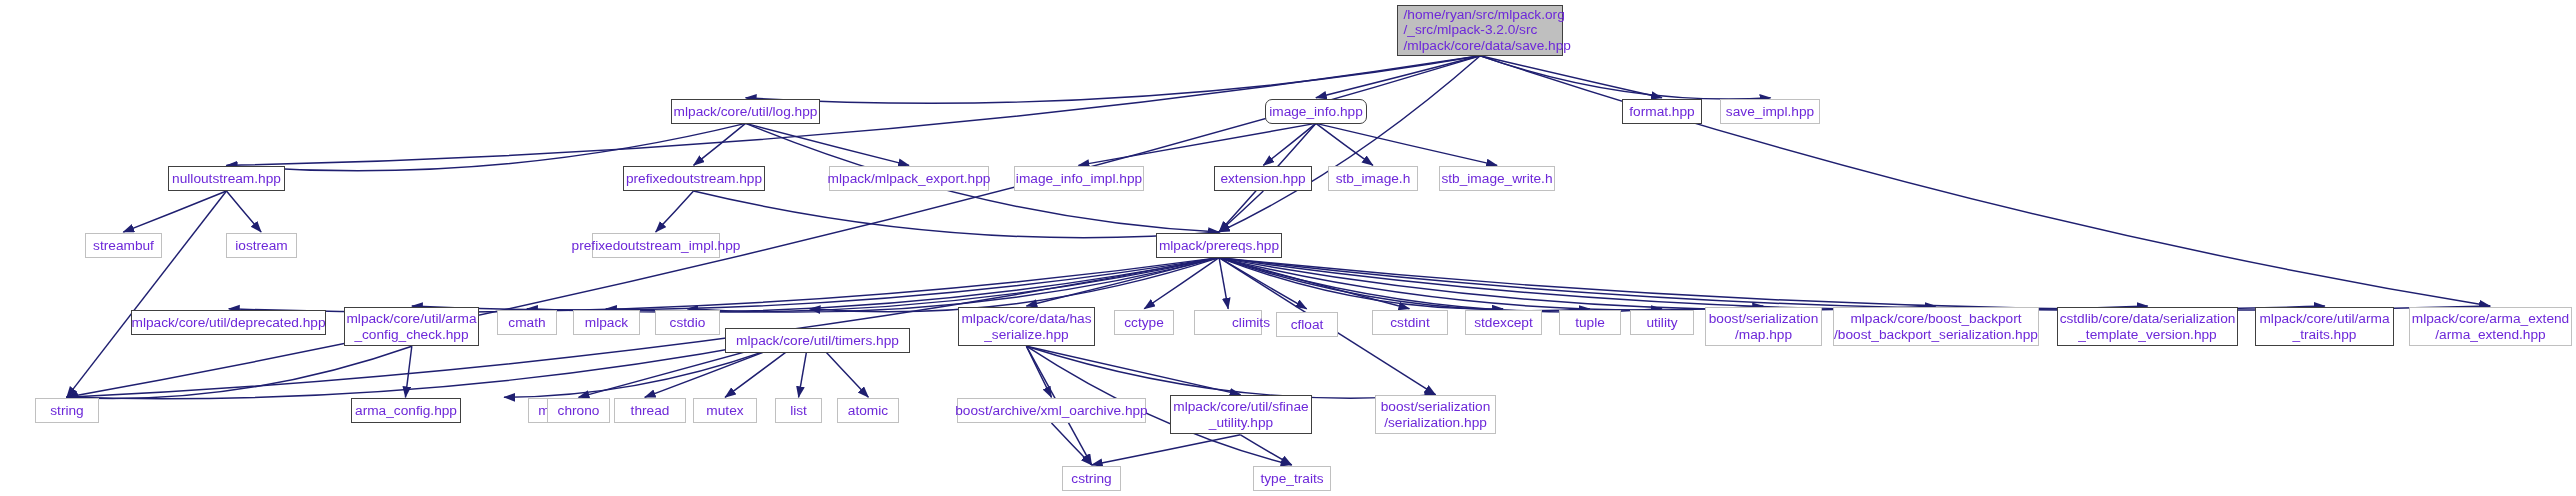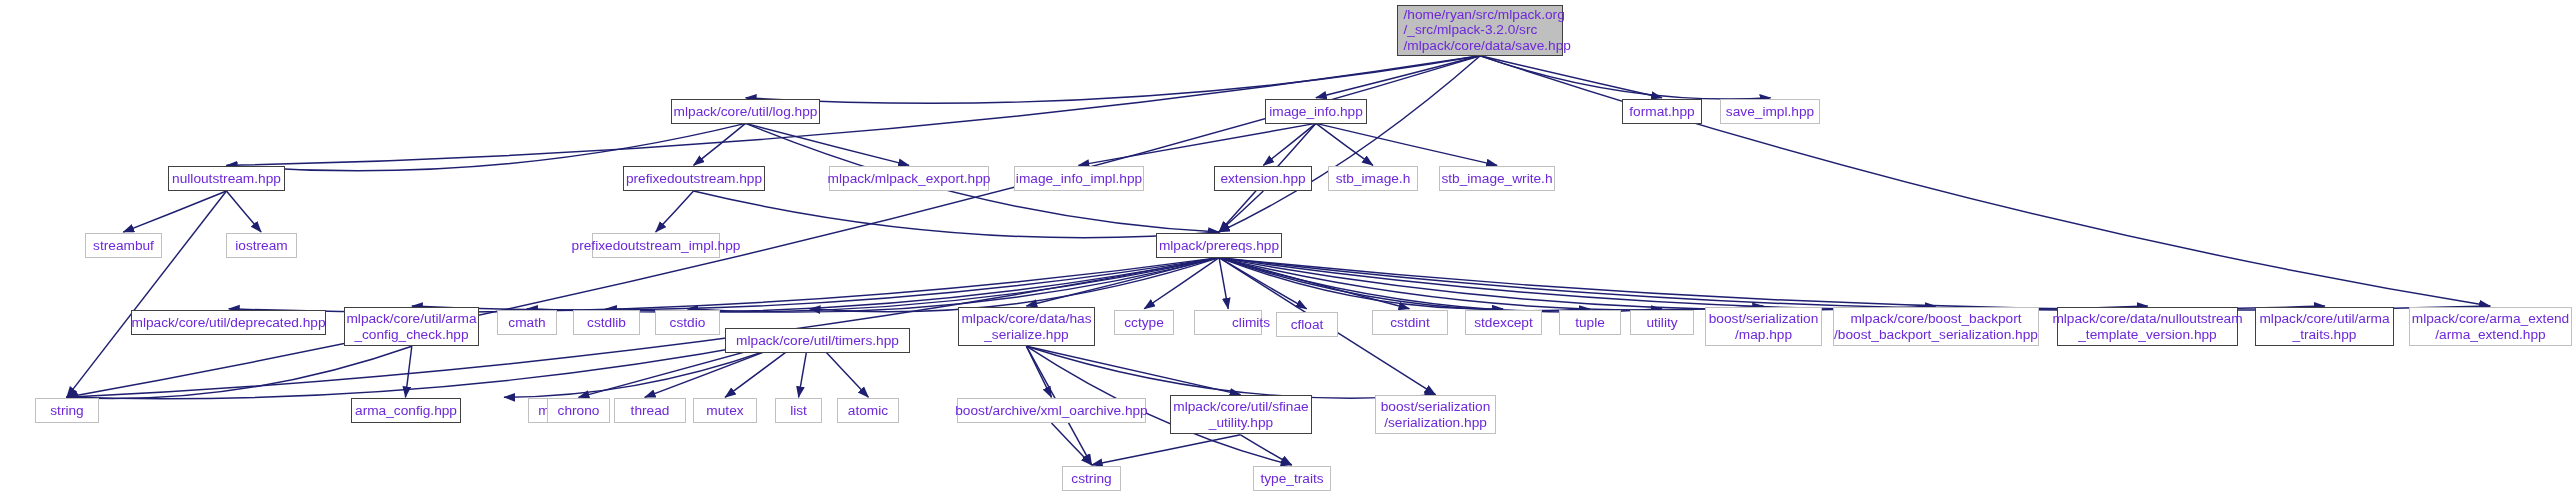--- a/index.html
+++ b/index.html
@@ -86,55 +86,55 @@
         <path d="M1358.5,476 Q1277,493 1195.5,509" fill="none" stroke="#1f1f70" stroke-width="1.6" marker-end="url(#arrow)"></path>
         <path d="M1358.5,476 Q1386.5,493 1414.5,509" fill="none" stroke="#1f1f70" stroke-width="1.6" marker-end="url(#arrow)"></path>
         <path d="M1151.5,463 Q1173.5,486.5 1195.5,509" fill="none" stroke="#1f1f70" stroke-width="1.6" marker-end="url(#arrow)"></path>
       </g>
   </svg>
   <div id="node-layer">
       <div class="node root" style="left: 1397px; top: 4.6px; width: 166px; height: 51px;">/home/ryan/src/mlpack.org
 /_src/mlpack-3.2.0/src
 /mlpack/core/data/save.hpp</div>
       <div class="node dk" style="left: 671px; top: 99px; width: 149px; height: 25px;">mlpack/core/util/log.hpp</div>
-      <div class="node dk" style="left: 1265px; top: 99px; width: 102px; height: 25px;">image_info.hpp</div>
+      <div class="node dk" style="left: 1265px; top: 99px; width: 102px; height: 25px; border-radius: 7px;">image_info.hpp</div>
       <div class="node dk" style="left: 1622px; top: 99px; width: 80px; height: 25px;">format.hpp</div>
       <div class="node lt" style="left: 1720px; top: 99px; width: 100px; height: 25px;">save_impl.hpp</div>
       <div class="node dk" style="left: 168px; top: 166px; width: 117px; height: 25px;">nulloutstream.hpp</div>
       <div class="node dk" style="left: 623px; top: 166px; width: 142px; height: 25px;">prefixedoutstream.hpp</div>
       <div class="node lt" style="left: 829px; top: 166px; width: 160px; height: 25px;">mlpack/mlpack_export.hpp</div>
       <div class="node lt" style="left: 1014px; top: 166px; width: 130px; height: 25px;">image_info_impl.hpp</div>
       <div class="node dk" style="left: 1214px; top: 166px; width: 98px; height: 25px;">extension.hpp</div>
       <div class="node lt" style="left: 1328px; top: 166px; width: 90px; height: 25px;">stb_image.h</div>
       <div class="node lt" style="left: 1439px; top: 166px; width: 116px; height: 25px;">stb_image_write.h</div>
       <div class="node lt" style="left: 85px; top: 233px; width: 77px; height: 25px;">streambuf</div>
       <div class="node lt" style="left: 226px; top: 233px; width: 71px; height: 25px;">iostream</div>
       <div class="node lt" style="left: 592px; top: 233px; width: 128px; height: 25px;">prefixedoutstream_impl.hpp</div>
       <div class="node dk" style="left: 1156px; top: 233px; width: 126px; height: 25px;">mlpack/prereqs.hpp</div>
       <div class="node dk" style="left: 131px; top: 310px; width: 195px; height: 25px;">mlpack/core/util/deprecated.hpp</div>
       <div class="node dk" style="left: 344px; top: 307px; width: 135px; height: 39px;">mlpack/core/util/arma
 _config_check.hpp</div>
       <div class="node lt" style="left: 497px; top: 310px; width: 60px; height: 25px;">cmath</div>
-      <div class="node lt" style="left: 573px; top: 310px; width: 67px; height: 25px;">cstdlib</div>
+      <div class="node lt" style="left: 573px; top: 310px; width: 67px; height: 25px;">mlpack</div>
       <div class="node lt" style="left: 655px; top: 310px; width: 65px; height: 25px;">cstdio</div>
       <div class="node dk" style="left: 725px; top: 328px; width: 185px; height: 25px;">mlpack/core/util/timers.hpp</div>
       <div class="node dk" style="left: 958px; top: 307px; width: 137px; height: 39px;">mlpack/core/data/has
 _serialize.hpp</div>
       <div class="node lt" style="left: 1114px; top: 310px; width: 60px; height: 25px;">cctype</div>
       <div class="node lt" style="left: 1194px; top: 310px; width: 68px; height: 25px; padding-left: 46px;">climits</div>
       <div class="node lt" style="left: 1276px; top: 312px; width: 62px; height: 25px;">cfloat</div>
       <div class="node lt" style="left: 1372px; top: 310px; width: 76px; height: 25px;">cstdint</div>
       <div class="node lt" style="left: 1465px; top: 310px; width: 77px; height: 25px;">stdexcept</div>
       <div class="node lt" style="left: 1559px; top: 310px; width: 62px; height: 25px;">tuple</div>
       <div class="node lt" style="left: 1630px; top: 310px; width: 64px; height: 25px;">utility</div>
       <div class="node lt" style="left: 1705px; top: 307px; width: 117px; height: 39px;">boost/serialization
 /map.hpp</div>
       <div class="node lt" style="left: 1833px; top: 307px; width: 206px; height: 39px;">mlpack/core/boost_backport
 /boost_backport_serialization.hpp</div>
-      <div class="node dk" style="left: 2057px; top: 307px; width: 181px; height: 39px;">mlpack/core/data/nulloutstream
+      <div class="node dk" style="left: 2057px; top: 307px; width: 181px; height: 39px;">cstdlib/core/data/serialization
 _template_version.hpp</div>
       <div class="node dk" style="left: 2255px; top: 307px; width: 139px; height: 39px;">mlpack/core/util/arma
 _traits.hpp</div>
       <div class="node lt" style="left: 2409px; top: 307px; width: 163px; height: 39px;">mlpack/core/arma_extend
 /arma_extend.hpp</div>
       <div class="node lt" style="left: 35px; top: 398px; width: 64px; height: 25px;">string</div>
       <div class="node dk" style="left: 351px; top: 398px; width: 110px; height: 25px;">arma_config.hpp</div>
       <div class="node lt" style="left: 480px; top: 398px; width: 47px; height: 25px; margin-left: 48px;">map</div>
       <div class="node lt" style="left: 547px; top: 398px; width: 63px; height: 25px;">chrono</div>
       <div class="node lt" style="left: 614px; top: 398px; width: 72px; height: 25px;">thread</div>

